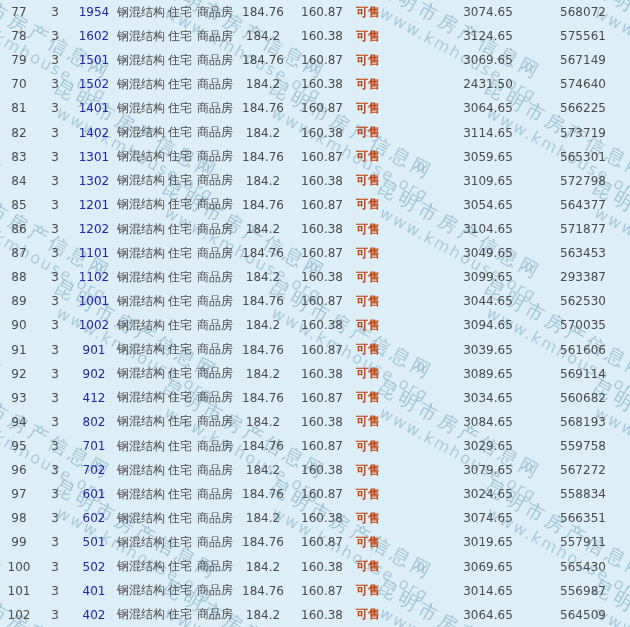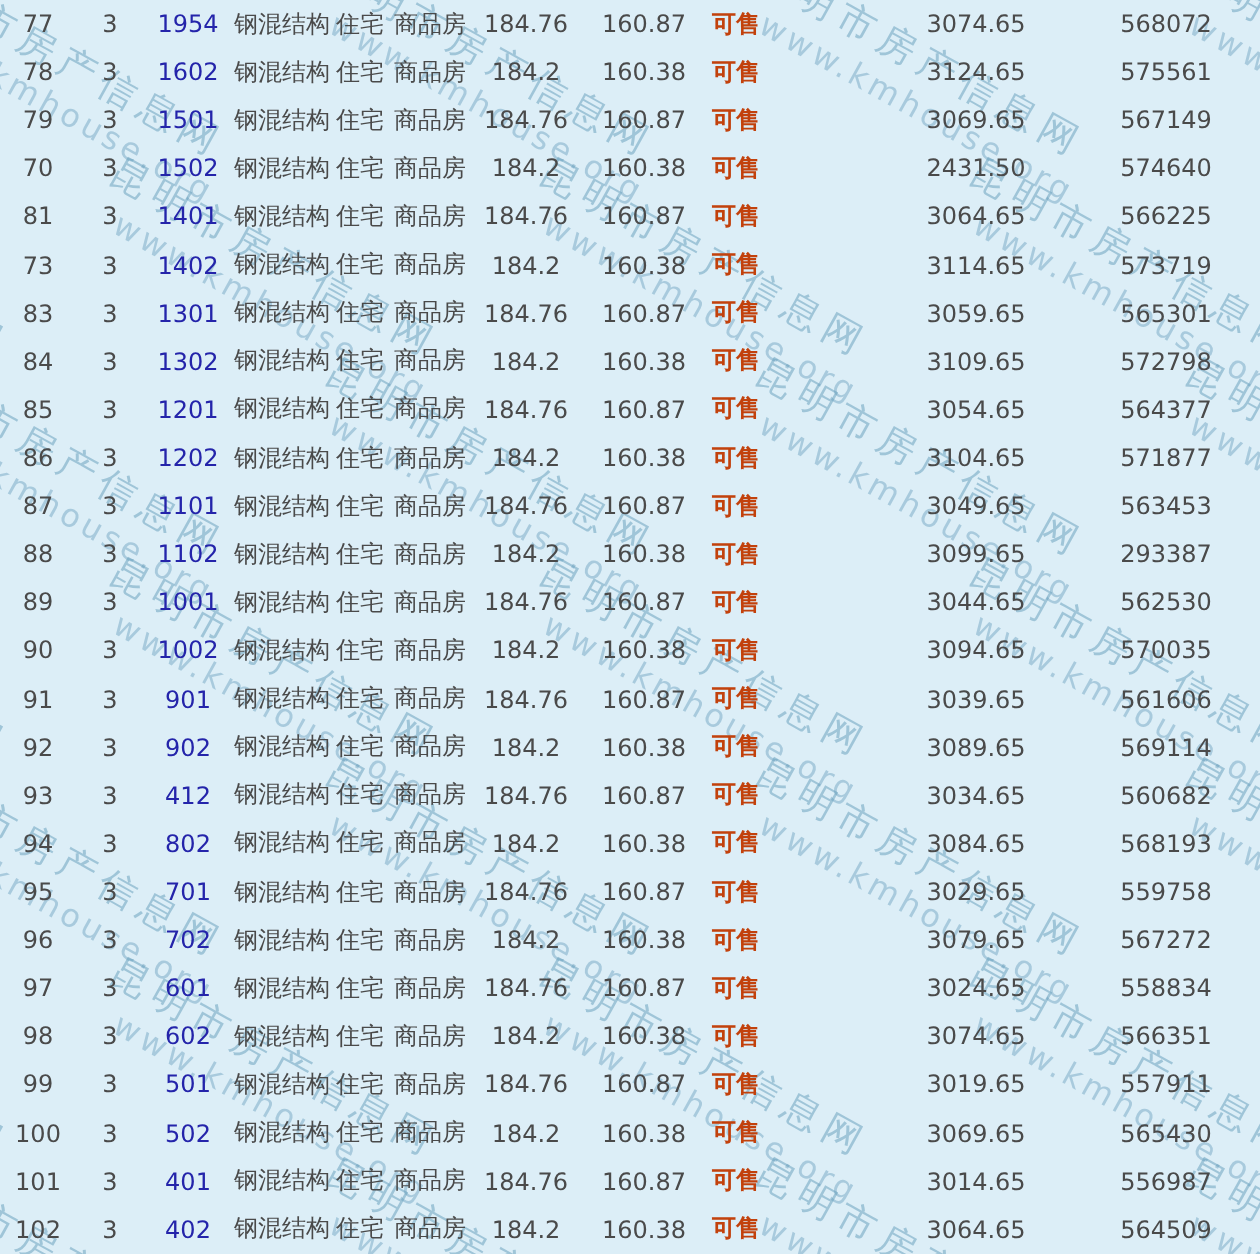--- a/index.html
+++ b/index.html
@@ -274,21 +274,21 @@
       <td>住宅</td>
       <td>商品房</td>
       <td>184.76</td>
       <td>160.87</td>
       <td class="c-status">可售</td>
       <td></td>
       <td>3064.65</td>
       <td>566225</td>
     </tr>
         <tr>
-      <td class="c-no">73</td>
+      <td class="c-no">82</td>
       <td>3</td>
       <td class="c-room"><a>1402</a></td>
       <td>钢混结构</td>
       <td>住宅</td>
       <td>商品房</td>
       <td>184.2</td>
       <td>160.38</td>
       <td class="c-status">可售</td>
       <td></td>
       <td>3114.65</td>

